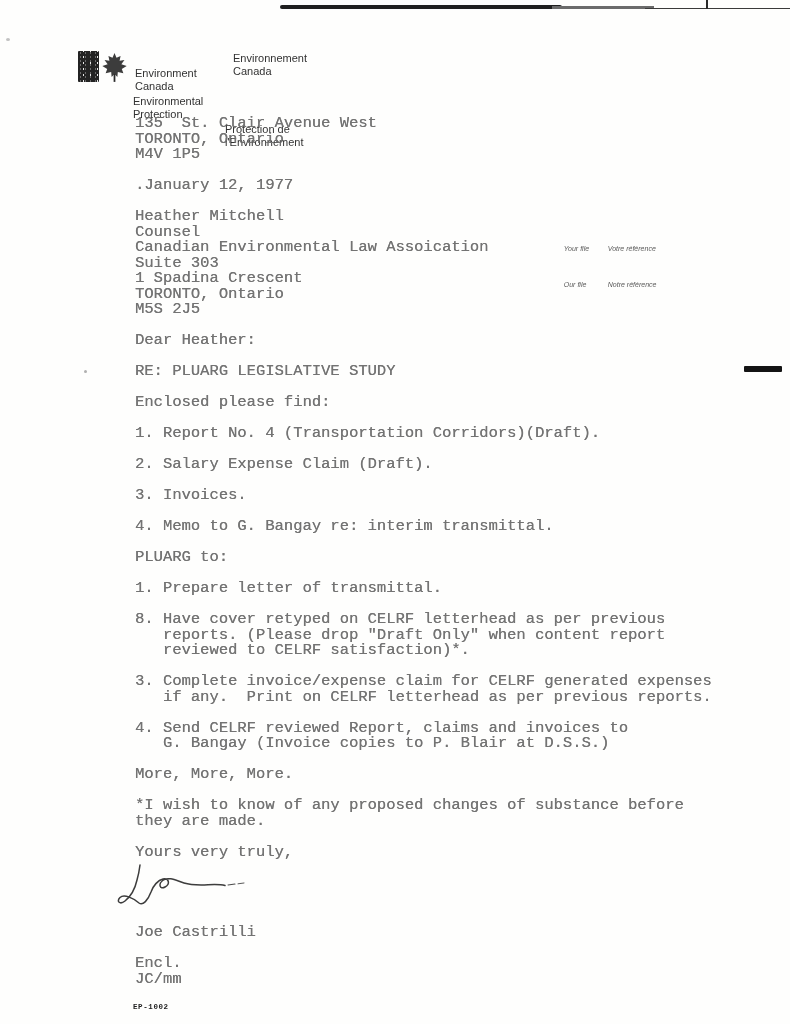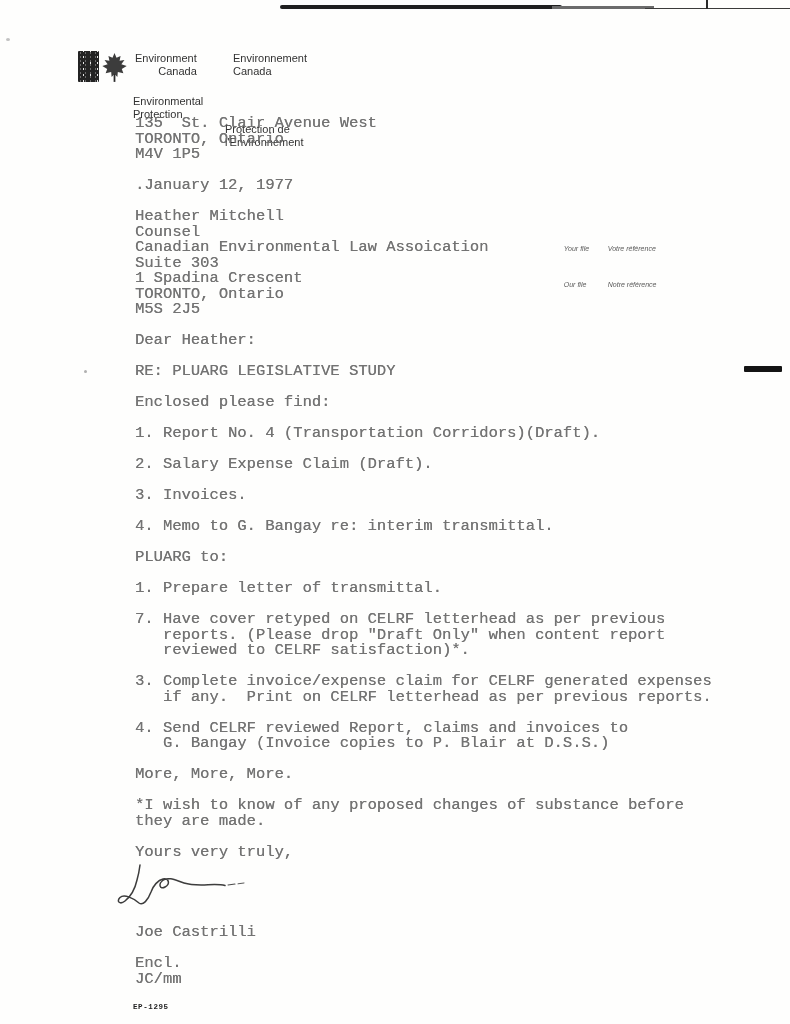--- a/index.html
+++ b/index.html
@@ -86,21 +86,21 @@
   <div class="art art-dot-b"></div>
 
   <div class="flag-block"></div>
   <div class="leaf-wrap">
     <svg width="27" height="31" viewBox="0 0 24 28">
       <path d="M12 1 L13.8 5.2 L17.5 3.6 L16.6 8 L21 7.2 L18.2 11 L23 12.6 L18.6 15.4 L20 19.2 L15 18 L14.6 22.5 L12 19.8 L9.4 22.5 L9 18 L4 19.2 L5.4 15.4 L1 12.6 L5.8 11 L3 7.2 L7.4 8 L6.5 3.6 L10.2 5.2 Z" fill="#2b2b2b" opacity="0.92"></path>
       <path d="M12 19.8 L12 27" stroke="#2b2b2b" stroke-width="1.6"></path>
     </svg>
   </div>
 
-  <div class="lh-text" style="left:135px; top:52px;text-align:right;">Environment
+  <div class="lh-text" style="left:135px; top:67px;">Environment
 Canada</div>
   <div class="lh-text" style="left:233px; top:52px;">Environnement
 Canada</div>
   <div class="lh-text" style="left:133px; top:95px;">Environmental
 Protection</div>
   <div class="lh-text" style="left:225px; top:95px;margin-top:28px;">Protection de
 l'Environnement</div>
 
   <div class="ref-row" style="top:237px;">
     <span class="ref-en">Your file</span><span>Votre référence</span>
@@ -129,21 +129,21 @@
         <div class="type para">1. Report No. 4 (Transportation Corridors)(Draft).</div>
         <div class="type para">2. Salary Expense Claim (Draft).</div>
         <div class="type para">3. Invoices.</div>
         <div class="type para">4. Memo to G. Bangay re: interim transmittal.</div>
       </div>
 
     <div class="type para">PLUARG to:</div>
 
     <div>
         <div class="type para">1. Prepare letter of transmittal.</div>
-        <div class="type para">7. Have cover retyped on CELRF letterhead as per previous
+        <div class="type para">8. Have cover retyped on CELRF letterhead as per previous
    reports. (Please drop "Draft Only" when content report
    reviewed to CELRF satisfaction)*.</div>
         <div class="type para">3. Complete invoice/expense claim for CELRF generated expenses
    if any.  Print on CELRF letterhead as per previous reports.</div>
         <div class="type para">4. Send CELRF reviewed Report, claims and invoices to
    G. Bangay (Invoice copies to P. Blair at D.S.S.)</div>
       </div>
 
     <div class="type para">More, More, More.</div>
     <div class="type para">*I wish to know of any proposed changes of substance before
@@ -156,15 +156,15 @@
         <path d="M115,23 L122,22" fill="none" stroke="#4a4a4a" stroke-width="1.1" stroke-linecap="round"></path>
         <path d="M125,21.8 L131,21" fill="none" stroke="#5a5a5a" stroke-width="1" stroke-linecap="round"></path>
       </svg>
     </div>
 
     <div class="type para">Joe Castrilli</div>
     <div class="type para">Encl.
 JC/mm</div>
   </div>
 
-  <div class="form-number">EP-1295</div>
+  <div class="form-number">EP-1002</div>
 
 </div>
 
 </body></html>

